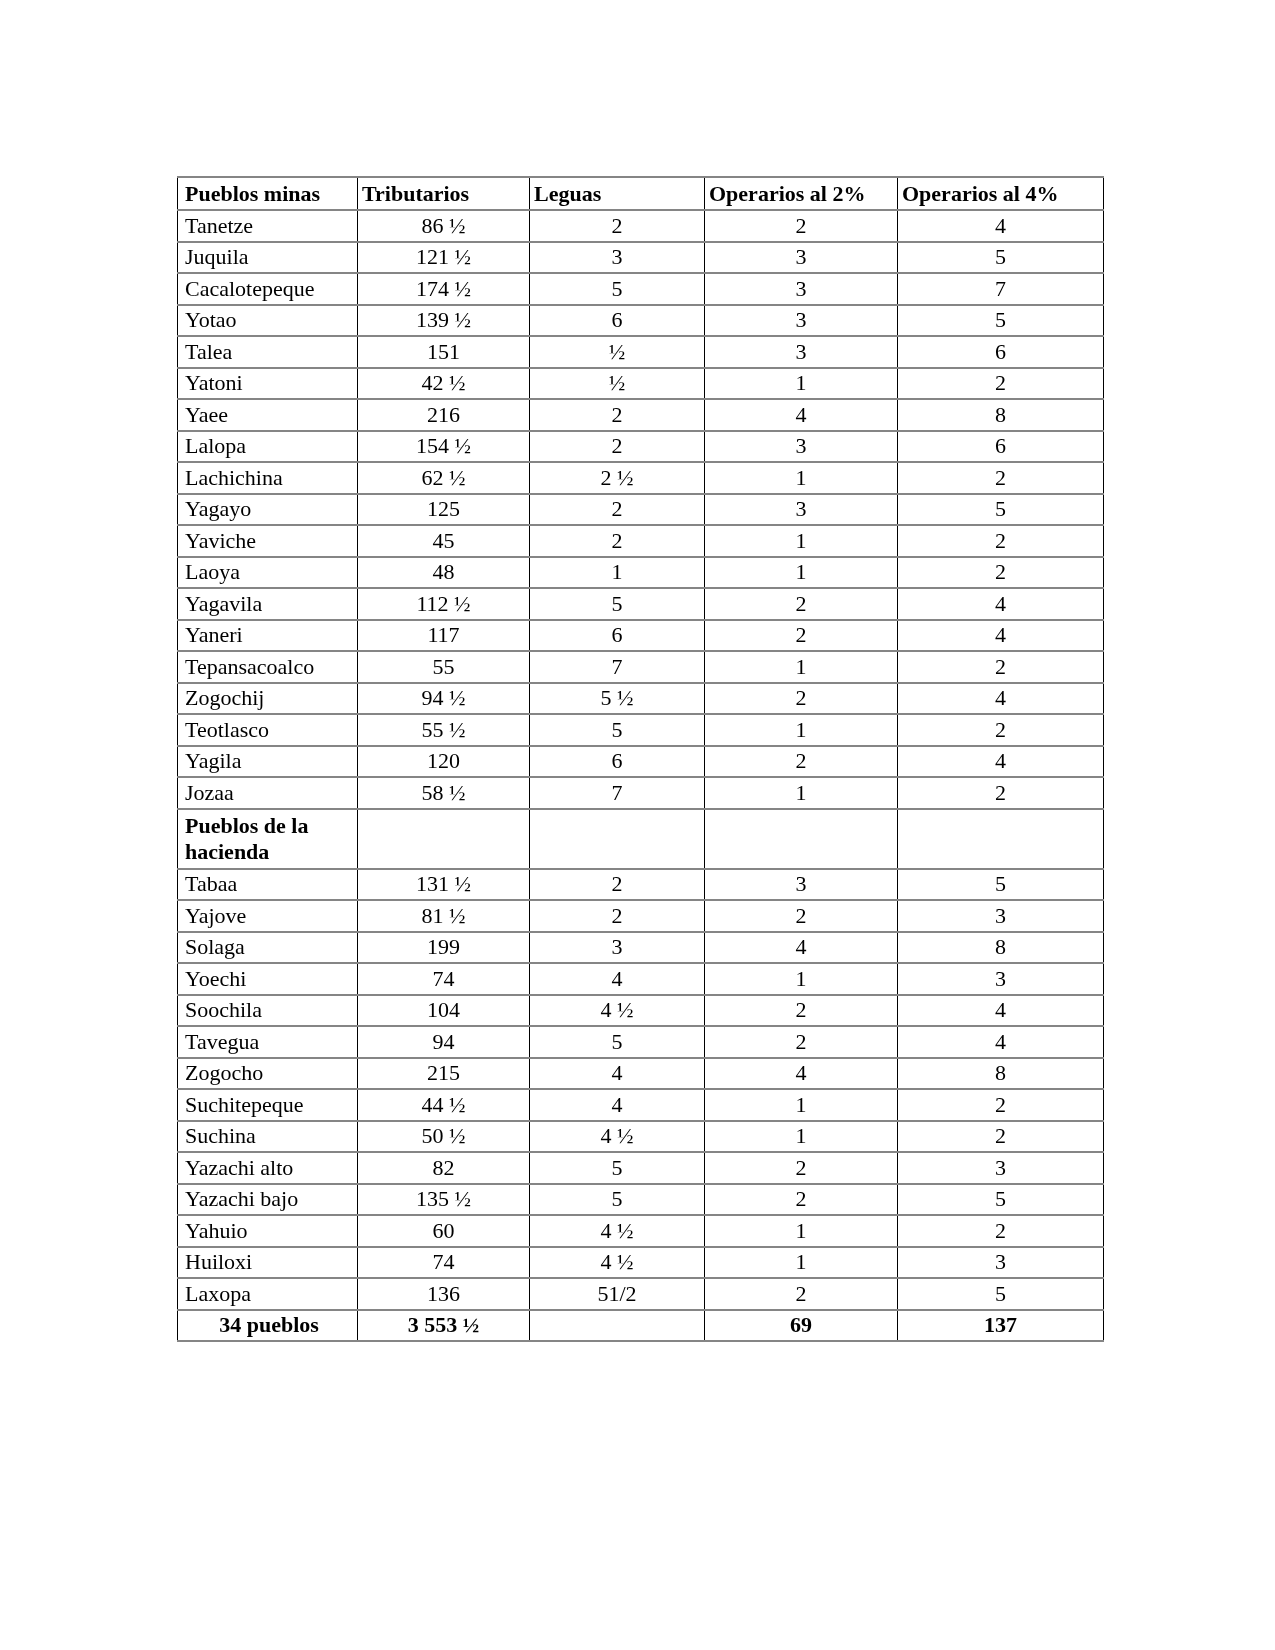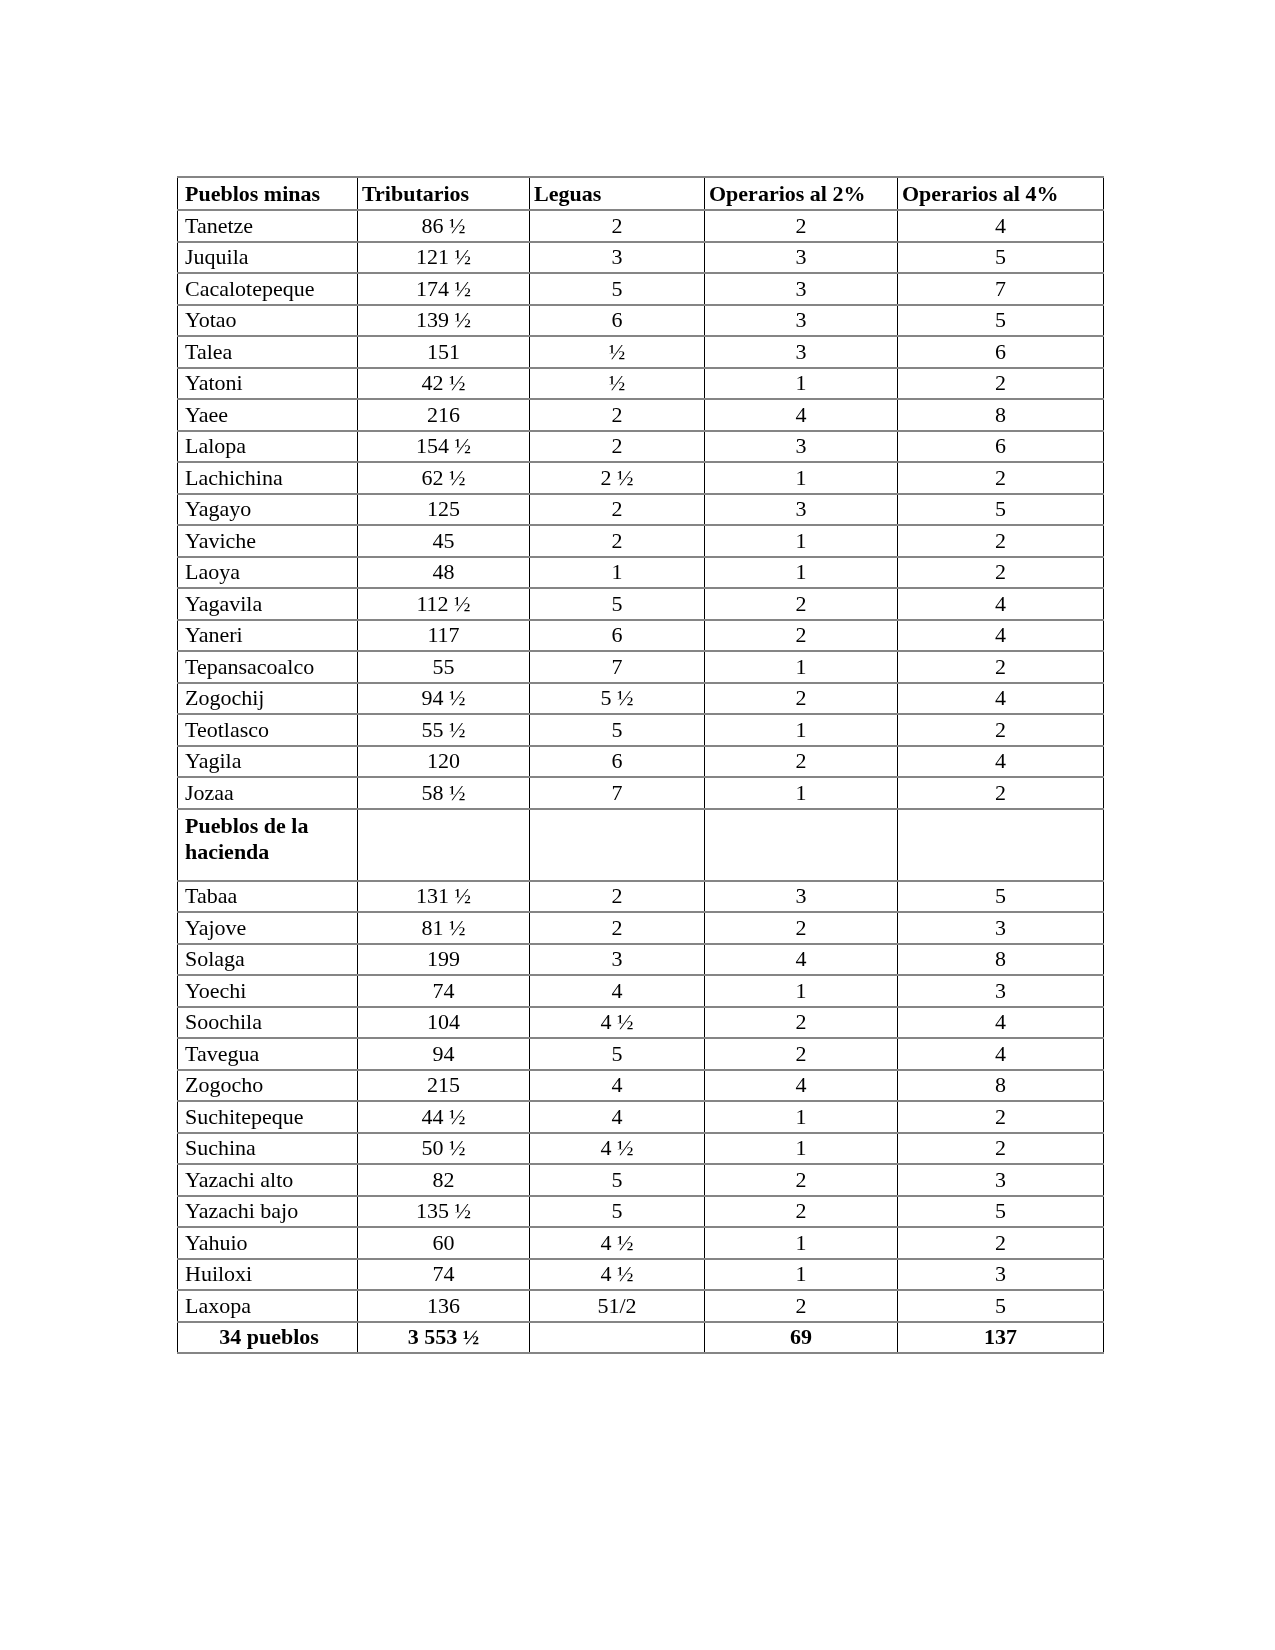--- a/index.html
+++ b/index.html
@@ -50,21 +50,21 @@
   table.tribute-table th.first,
   table.tribute-table td.first {
     text-align: left;
     padding-left: 7px;
     margin-left: 44px;
   }
   table.tribute-table tr.section td {
     font-weight: bold;
     height: 54px;
     padding-top: 2px;
-    padding-bottom: 14px;
+    padding-bottom: 2px;
   }
   table.tribute-table tr.total td {
     font-weight: bold;
     text-align: center;
   }
 </style>
 </head>
 <body>
 
 <div class="page">

